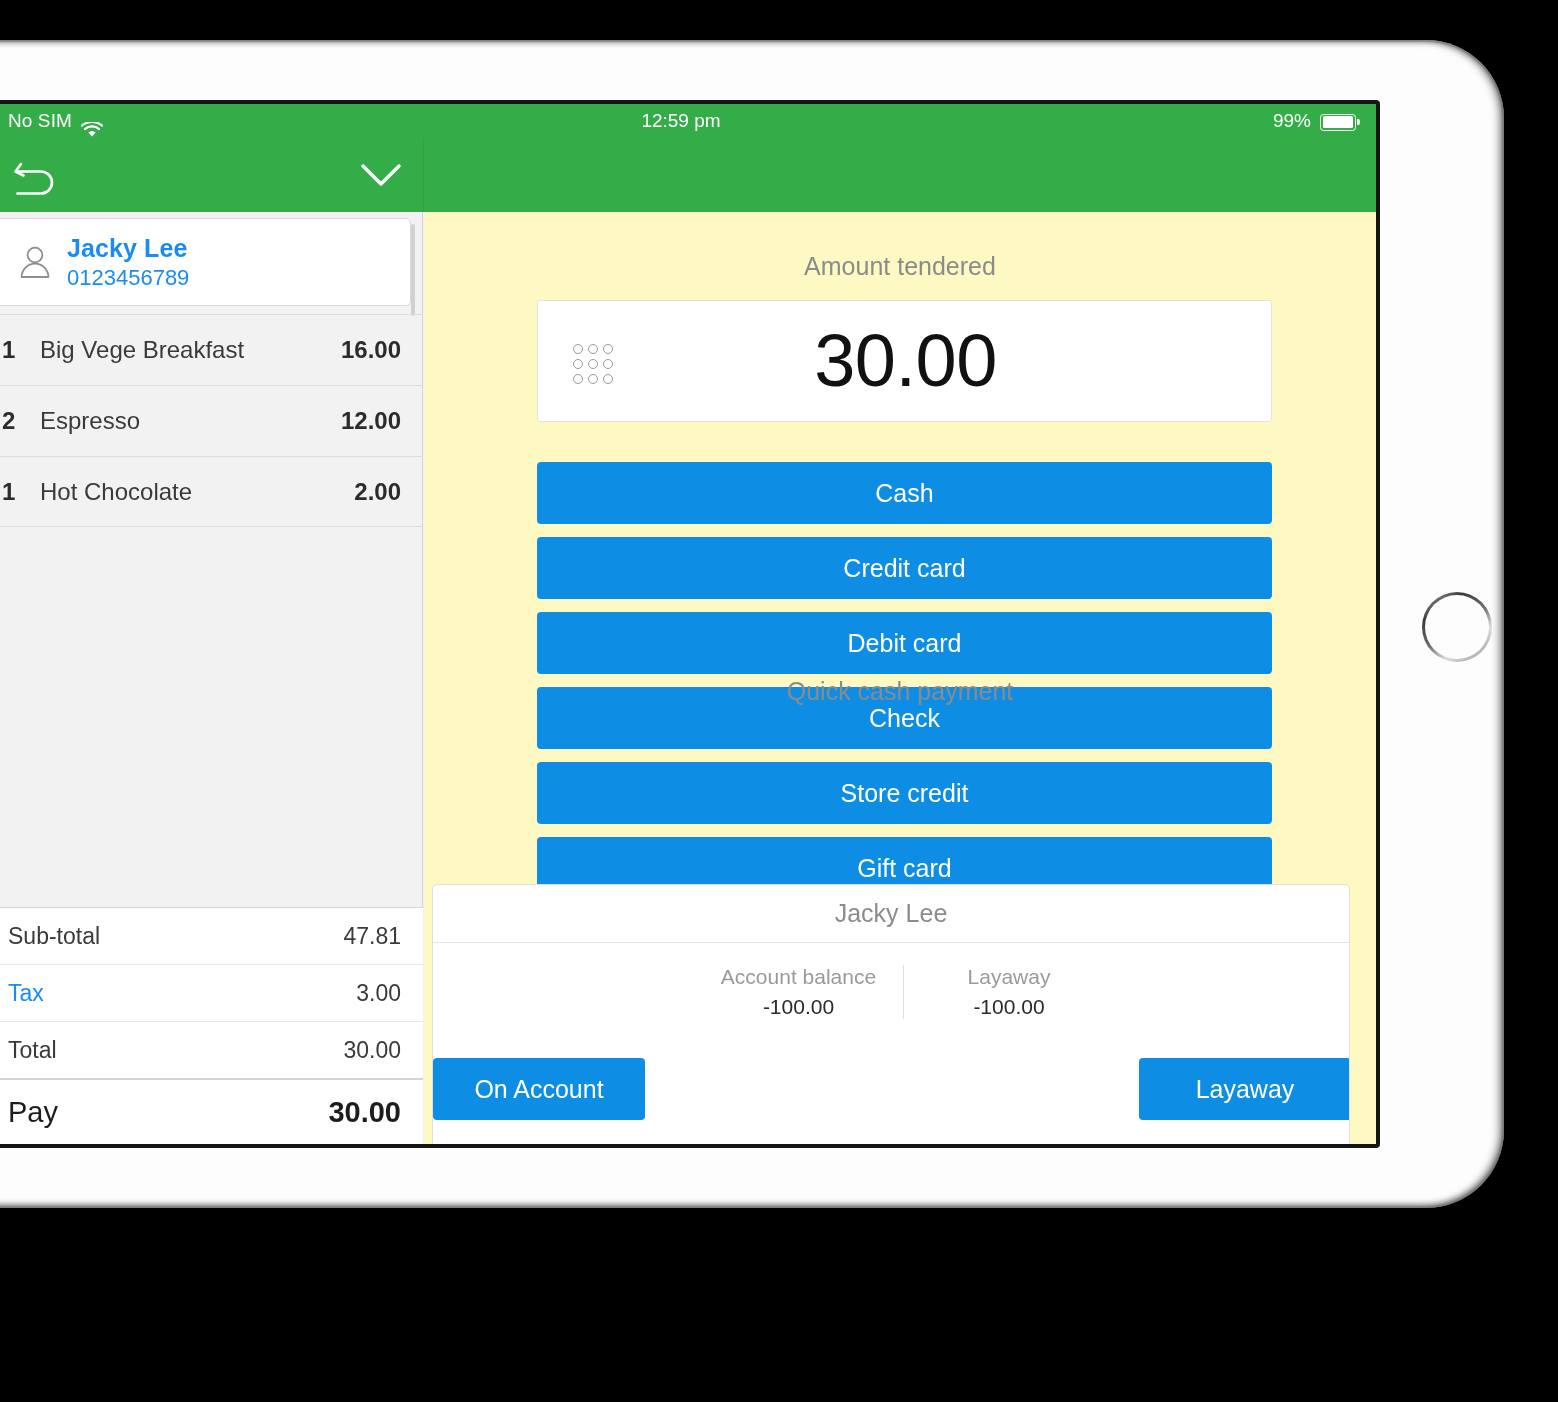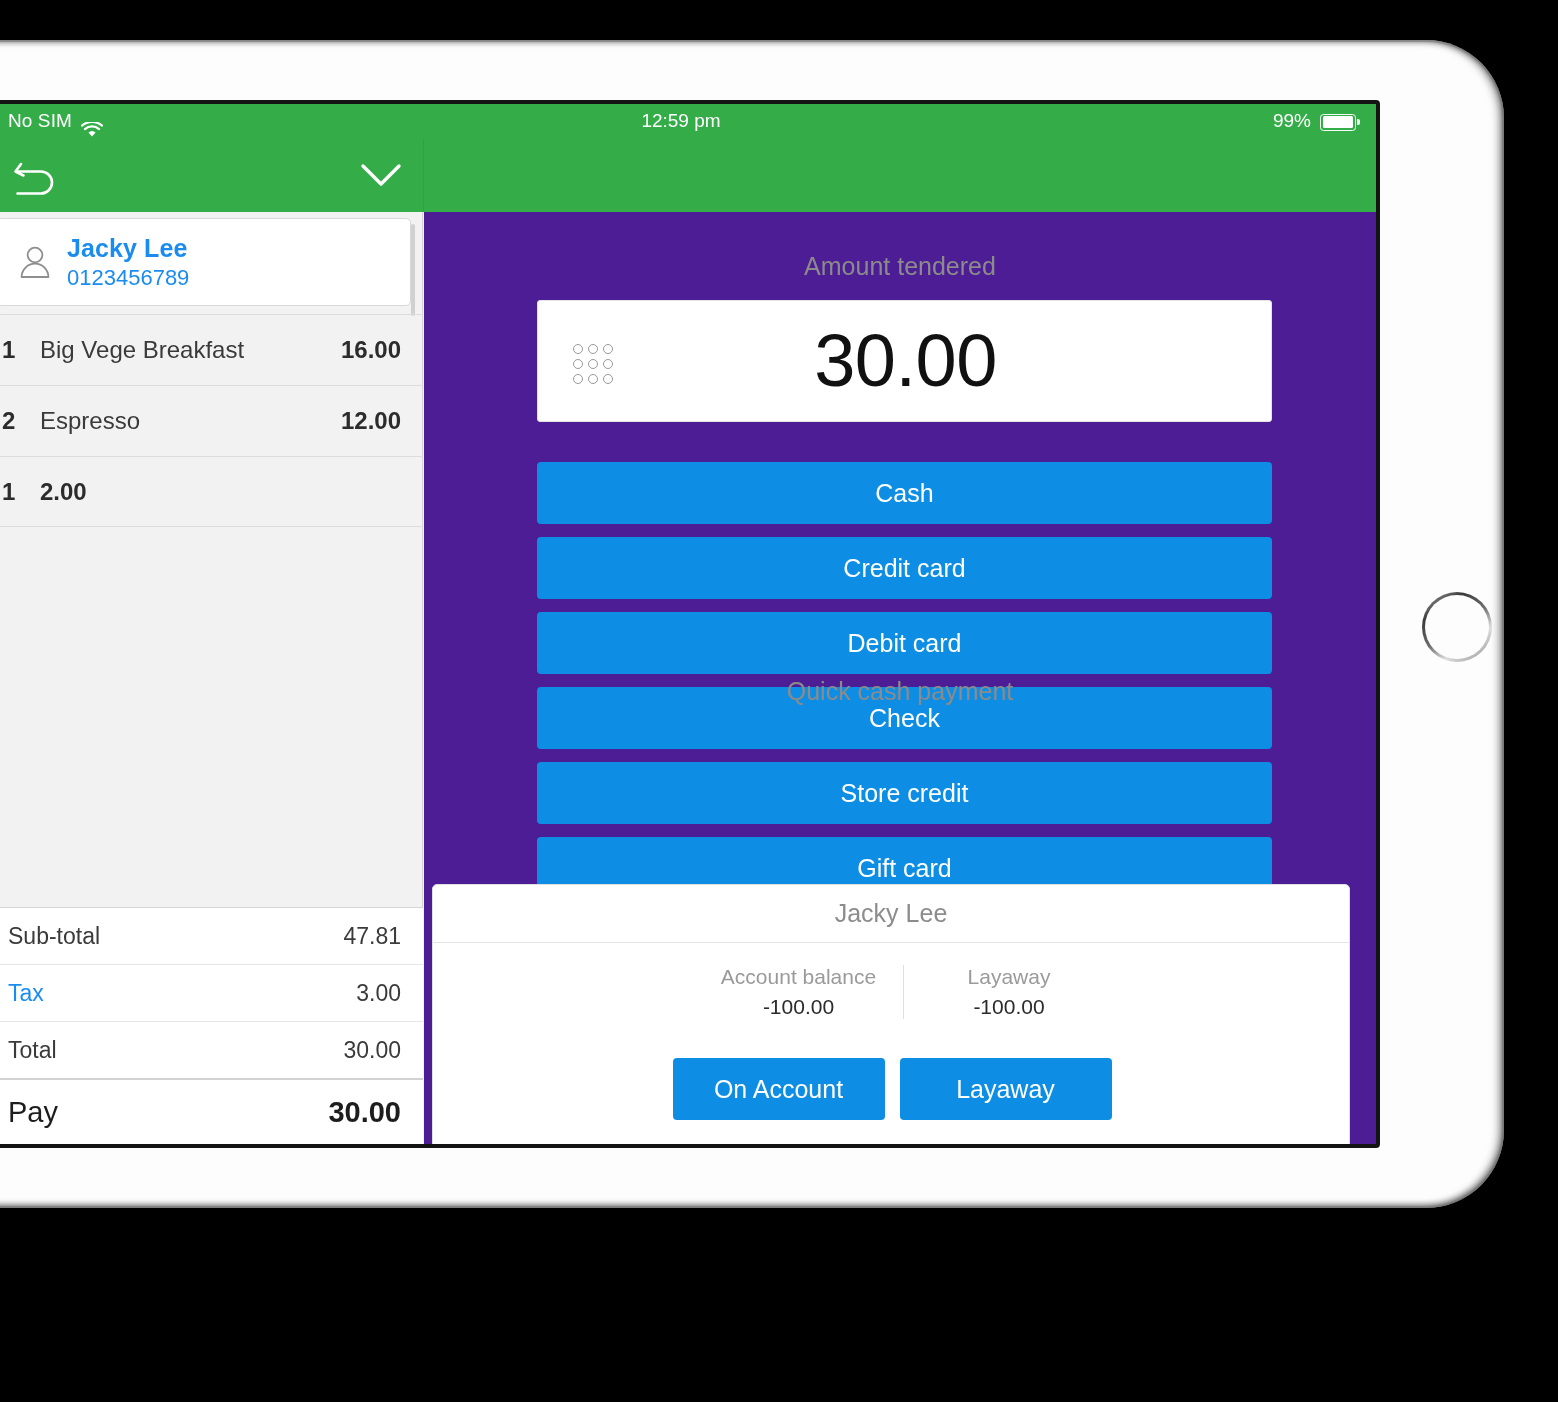--- a/index.html
+++ b/index.html
@@ -211,21 +211,21 @@
     border-top: 2px solid #d2d2d2;
   }
   .tot-row.pay .tot-label { font-size: 29px; color: #1d1d1d; }
   .tot-row.pay .tot-value { font-size: 29px; font-weight: bold; color: #1d1d1d; }
 
   
   .main {
     position: absolute;
     left: 438px; top: 0;
     width: 952px; height: 932px;
-    background: #4c1d95;
+    background: #fef9c3;
   }
 
   .section-caption {
     text-align: center;
     font-size: 25px;
     color: #8b8b8b;
   }
 
   .tendered-caption { position: absolute; left: 0; top: 40px; width: 952px; }
 
@@ -324,21 +324,21 @@
   }
   .acct-col {
     width: 210px; text-align: center;
   }
   .acct-col.left { border-right: 1px solid #dfdfdf; }
   .acct-col-label { font-size: 21px; color: #9a9a9a; margin-bottom: 6px; }
   .acct-col-value { font-size: 21px; color: #2b2b2b; }
   .acct-buttons {
     position: absolute; left: 0; top: 115px;
     width: 918px;
-    display: flex; justify-content: center; gap: 15px;
+    display: flex; justify-content: space-between; gap: 15px;
   }
   .acctbtn {
     width: 212px; height: 62px;
     background: #0d8ee4;
     border: none; border-radius: 4px;
     color: #ffffff; font-size: 25px;
     font-family: "Liberation Sans", sans-serif;
     cursor: pointer;
   }
 
@@ -440,20 +440,21 @@
             <span class="item-name">Big Vege Breakfast</span>
             <span class="item-price">16.00</span>
           </div>
           <div class="item-row">
             <span class="item-qty">2</span>
             <span class="item-name">Espresso</span>
             <span class="item-price">12.00</span>
           </div>
           <div class="item-row">
             <span class="item-qty">1</span>
+            <span class="item-name">Hot Chocolate</span>
             <span class="item-price">2.00</span>
           </div>
         </div>
 
         <div class="totals">
           <div class="tot-row first">
             <span class="tot-label">Sub-total</span>
             <span class="tot-value">47.81</span>
           </div>
           <div class="tot-row">

